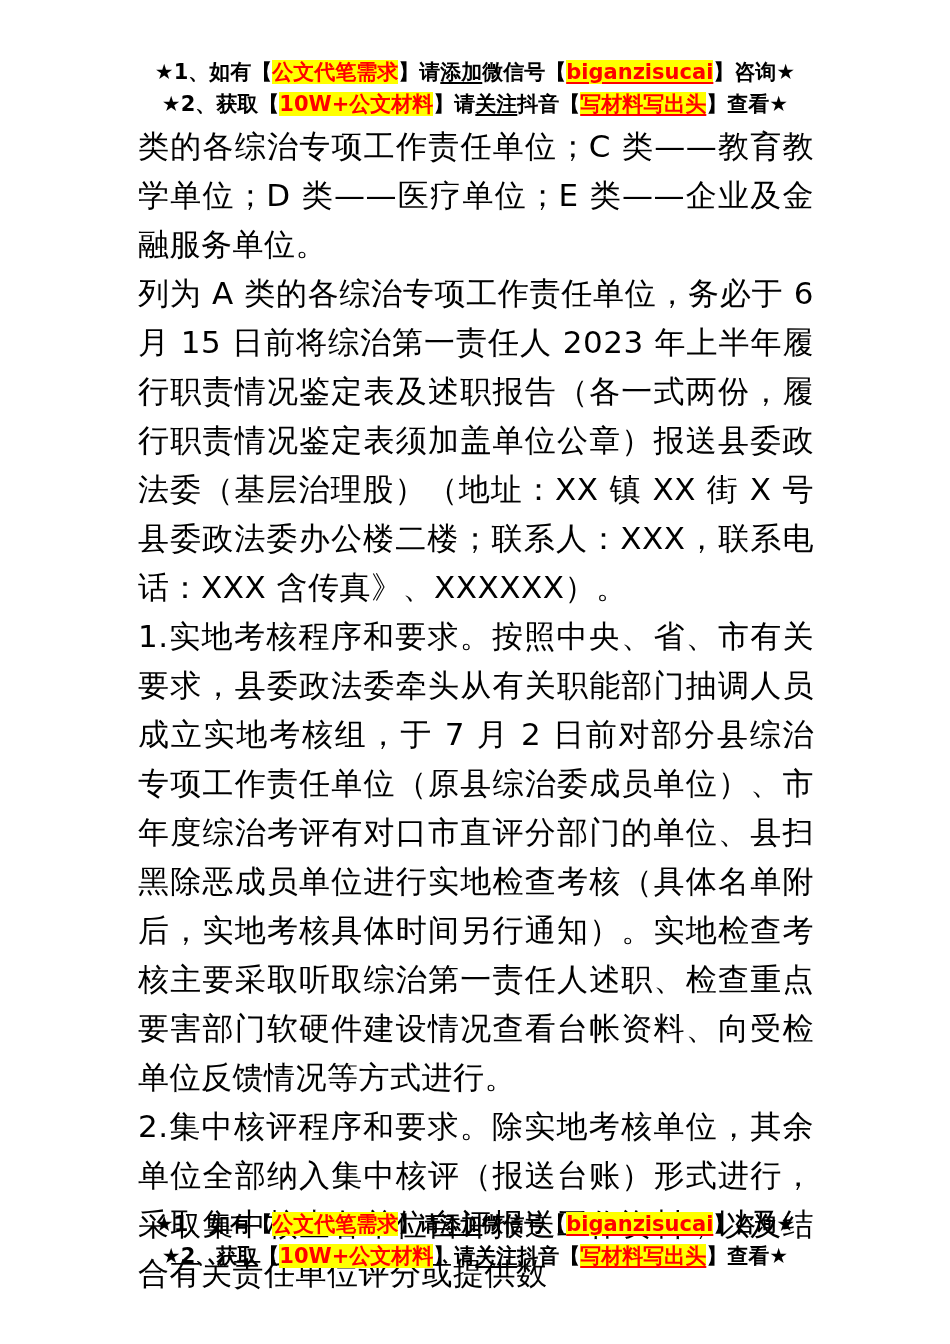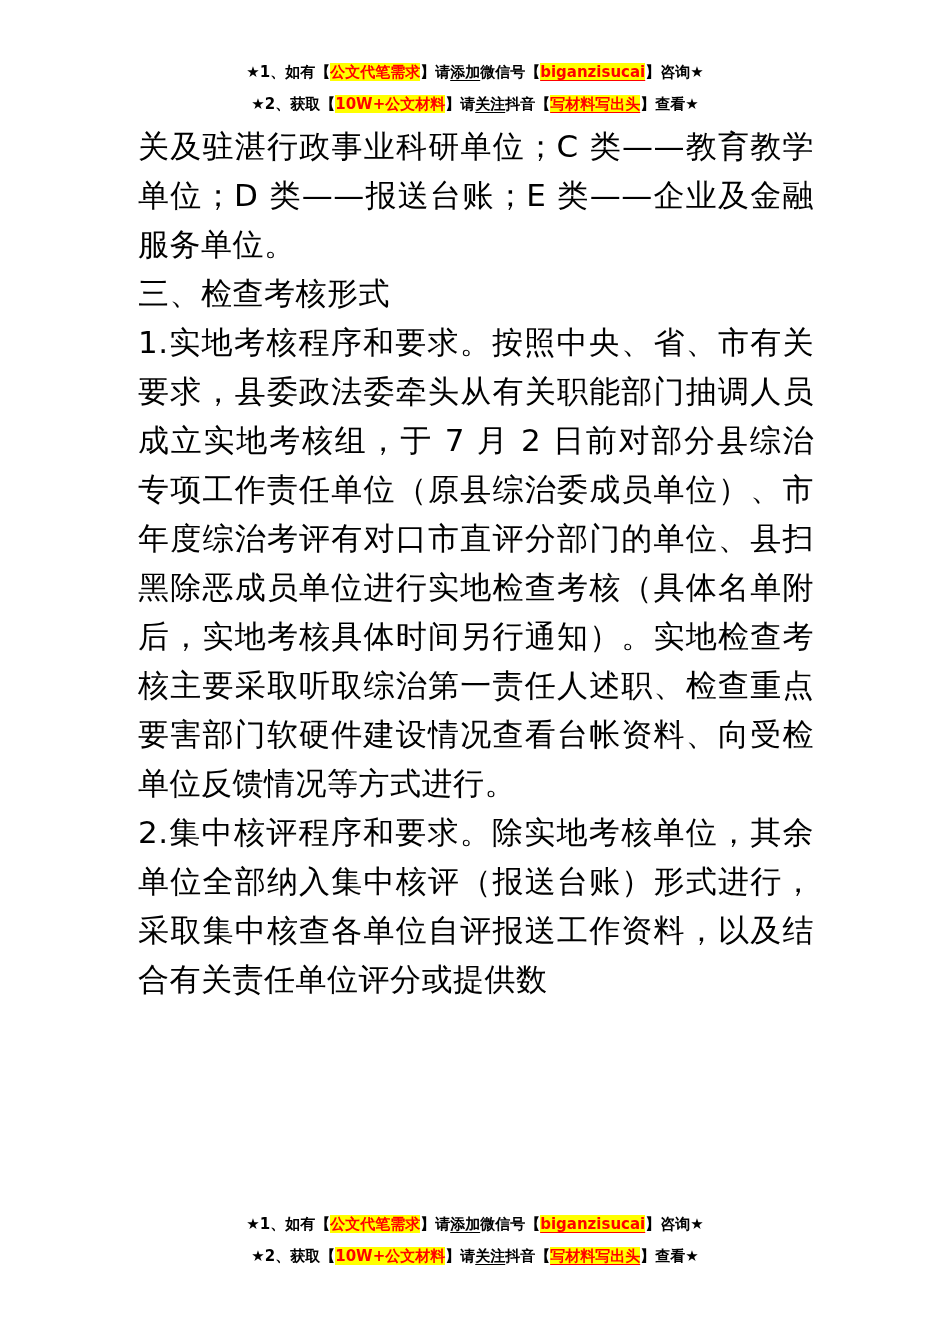--- a/index.html
+++ b/index.html
@@ -19,21 +19,21 @@
     font-family: "DejaVu Sans", "Liberation Sans", sans-serif;
     overflow: hidden;
   }
   
   .ad {
     position: absolute;
     left: 0;
     width: 950px;
     text-align: center;
     font-weight: bold;
-    font-size: 15px;
+    font-size: 21px;
     line-height: 32px;
     white-space: nowrap;
   }
   .ad-top { top: 56px; }
   .ad-bottom { top: 1208px; }
   .seg { color: var(--ink); }
   .seg.plain { }
   .seg.plain-underline { text-decoration: underline; text-underline-offset: 3px; }
   .seg.red-hl { color: var(--red); background: var(--hl); }
   .seg.red-hl-underline {
@@ -59,22 +59,22 @@
 <body>
 
 <div class="page">
 
   <div class="ad ad-top">
     <div class="ad-line"><span class="seg plain">★1、如有【</span><span class="seg red-hl">公文代笔需求</span><span class="seg plain">】请</span><span class="seg plain-underline">添加</span><span class="seg plain">微信号【</span><span class="seg red-hl-underline">biganzisucai</span><span class="seg plain">】咨询★</span></div>
     <div class="ad-line"><span class="seg plain">★2、获取【</span><span class="seg red-hl">10W+公文材料</span><span class="seg plain">】请</span><span class="seg plain-underline">关注</span><span class="seg plain">抖音【</span><span class="seg red-hl-underline">写材料写出头</span><span class="seg plain">】查看★</span></div>
   </div>
 
   <div class="body-text">
-      <p>关及驻湛行政事业科研单位；C 类——教育教学单位；D 类——报送台账；E 类——企业及金融服务单位。</p>
-      <p>三、检查考核形式</p>
+      <p>类的各综治专项工作责任单位；C 类——教育教学单位；D 类——医疗单位；E 类——企业及金融服务单位。</p>
+      <p>列为 A 类的各综治专项工作责任单位，务必于 6 月 15 日前将综治第一责任人 2023 年上半年履行职责情况鉴定表及述职报告（各一式两份，履行职责情况鉴定表须加盖单位公章）报送县委政法委（基层治理股）（地址：XX 镇 XX 街 X 号县委政法委办公楼二楼；联系人：XXX，联系电话：XXX 含传真》、XXXXXX）。</p>
       <p>1.实地考核程序和要求。按照中央、省、市有关要求，县委政法委牵头从有关职能部门抽调人员成立实地考核组，于 7 月 2 日前对部分县综治专项工作责任单位（原县综治委成员单位）、市年度综治考评有对口市直评分部门的单位、县扫黑除恶成员单位进行实地检查考核（具体名单附后，实地考核具体时间另行通知）。实地检查考核主要采取听取综治第一责任人述职、检查重点要害部门软硬件建设情况查看台帐资料、向受检单位反馈情况等方式进行。</p>
       <p>2.集中核评程序和要求。除实地考核单位，其余单位全部纳入集中核评（报送台账）形式进行，采取集中核查各单位自评报送工作资料，以及结合有关责任单位评分或提供数</p>
     </div>
 
   <div class="ad ad-bottom">
     <div class="ad-line"><span class="seg plain">★1、如有【</span><span class="seg red-hl">公文代笔需求</span><span class="seg plain">】请</span><span class="seg plain-underline">添加</span><span class="seg plain">微信号【</span><span class="seg red-hl-underline">biganzisucai</span><span class="seg plain">】咨询★</span></div>
     <div class="ad-line"><span class="seg plain">★2、获取【</span><span class="seg red-hl">10W+公文材料</span><span class="seg plain">】请</span><span class="seg plain-underline">关注</span><span class="seg plain">抖音【</span><span class="seg red-hl-underline">写材料写出头</span><span class="seg plain">】查看★</span></div>
   </div>
 
 </div>

